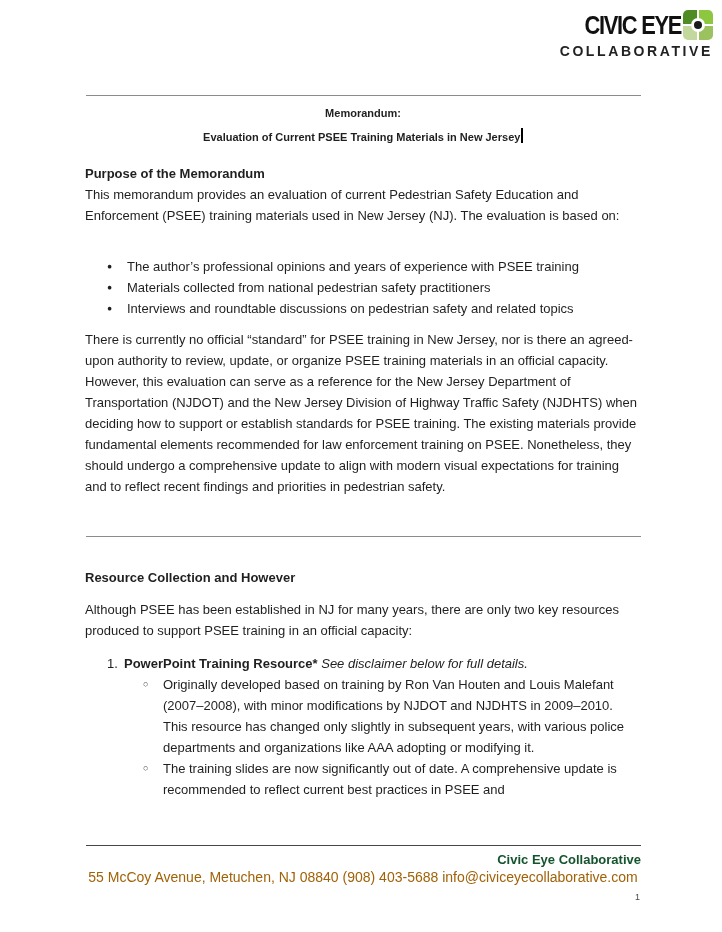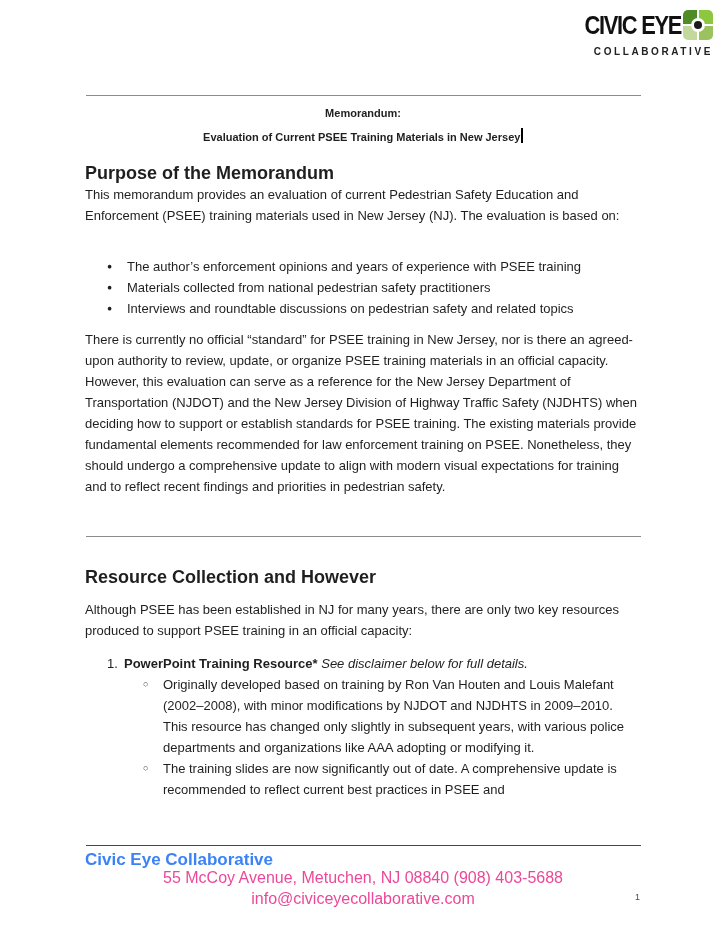--- a/index.html
+++ b/index.html
@@ -15,52 +15,52 @@
   .logo{position:absolute;top:10px;right:9px;display:flex;flex-direction:column;align-items:flex-end;}
   .logo-top{display:flex;align-items:center;}
   .logo-name{font-size:26px;font-weight:800;letter-spacing:-1.5px;color:#111;
     transform:scaleX(0.84);transform-origin:right center;line-height:30px;white-space:nowrap;}
   .logo-icon{position:relative;width:30px;height:30px;margin-left:2px;border-radius:5px;overflow:hidden;
     display:grid;grid-template-columns:1fr 1fr;grid-template-rows:1fr 1fr;gap:2px;background:#fff;}
   .logo-icon .q{width:100%;height:100%;}
   .logo-dot{position:absolute;left:50%;top:50%;width:14px;height:14px;margin:-7px 0 0 -7px;
     background:#fff;border-radius:50%;display:flex;align-items:center;justify-content:center;}
   .logo-dot::after{content:"";width:8px;height:8px;border-radius:50%;background:#1b1b1b;}
-  .logo-sub{font-size:10px;font-weight:600;letter-spacing:2.6px;color:#222;margin-top:1px;white-space:nowrap;}
+  .logo-sub{font-size:14px;font-weight:600;letter-spacing:2.6px;color:#222;margin-top:1px;white-space:nowrap;}
 
   
   .title-block{position:absolute;top:102px;left:85px;width:556px;text-align:center;
     font-size:11px;font-weight:bold;line-height:23.5px;}
   .caret{display:inline-block;width:1.5px;height:15px;background:#000;vertical-align:-2px;margin-left:1px;}
 
-  .h-sec{position:absolute;left:85px;font-weight:bold;font-size:18px;text-align:center;}
+  .h-sec{position:absolute;left:85px;font-weight:bold;font-size:13px;text-align:center;}
   .para{position:absolute;left:85px;width:552px;}
 
   
   .bullets{position:absolute;top:256px;left:107px;width:525px;}
   .b-row{display:flex;}
   .b-marker{width:20px;flex:0 0 20px;font-size:8.5px;line-height:21px;color:#1f1f1f;}
   .b-text{flex:1;}
 
   
   .numlist{position:absolute;top:653px;left:107px;width:530px;}
   .n-row{display:flex;}
   .n-marker{width:17px;flex:0 0 17px;}
   .n-title b{font-weight:bold;}
   .n-note{font-style:italic;}
   .sublist{margin-left:36px;}
   .s-row{display:flex;}
   .s-marker{width:20px;flex:0 0 20px;font-size:9px;line-height:21px;color:#444;}
   .s-text{flex:1;width:464px;}
 
   
-  .footer-org{position:absolute;top:849px;left:85px;width:556px;text-align:left;
-    color:#3b82f6;font-weight:bold;font-size:17px;}
+  .footer-org{position:absolute;top:849px;left:85px;width:556px;text-align:right;
+    color:#14532d;font-weight:bold;font-size:13px;}
   .footer-addr{position:absolute;top:867px;left:85px;width:556px;text-align:center;
-    color:#ec4899;font-size:16px;}
+    color:#a16207;font-size:14px;}
   .page-num{position:absolute;top:891px;left:635px;font-size:9px;color:#4a4a4a;line-height:12px;}
 </style>
 </head>
 <body>
 
 <div class="page">
 
   <div class="logo">
     <div class="logo-top">
       <span class="logo-name">CIVIC EYE</span>
@@ -81,21 +81,21 @@
     <div>Memorandum:</div>
     <div><span>Evaluation of Current PSEE Training Materials in New Jersey</span><span class="caret"></span></div>
   </div>
 
   <div class="h-sec" style="top:163px">Purpose of the Memorandum</div>
   <div class="para" style="top:184px">This memorandum provides an evaluation of current Pedestrian Safety Education and Enforcement (PSEE) training materials used in New Jersey (NJ). The evaluation is based on:</div>
 
   <div class="bullets">
     <div class="b-row">
       <span class="b-marker">●</span>
-      <span class="b-text">The author’s enforcement opinions and years of experience with PSEE training</span>
+      <span class="b-text">The author’s professional opinions and years of experience with PSEE training</span>
     </div>
     <div class="b-row">
       <span class="b-marker">●</span>
       <span class="b-text">Materials collected from national pedestrian safety practitioners</span>
     </div>
     <div class="b-row">
       <span class="b-marker">●</span>
       <span class="b-text">Interviews and roundtable discussions on pedestrian safety and related topics</span>
     </div>
   </div>
@@ -108,21 +108,21 @@
   <div class="para" style="top:599px">Although PSEE has been established in NJ for many years, there are only two key resources produced to support PSEE training in an official capacity:</div>
 
   <div class="numlist">
     <div class="n-row">
       <span class="n-marker">1.</span>
       <span class="n-title"><b>PowerPoint Training Resource*</b><span class="n-note"> See disclaimer below for full details.</span></span>
     </div>
     <div class="sublist">
       <div class="s-row">
         <span class="s-marker">○</span>
-        <span class="s-text">Originally developed based on training by Ron Van Houten and Louis Malefant (2002–2008), with minor modifications by NJDOT and NJDHTS in 2009–2010. This resource has changed only slightly in subsequent years, with various police departments and organizations like AAA adopting or modifying it.</span>
+        <span class="s-text">Originally developed based on training by Ron Van Houten and Louis Malefant (2007–2008), with minor modifications by NJDOT and NJDHTS in 2009–2010. This resource has changed only slightly in subsequent years, with various police departments and organizations like AAA adopting or modifying it.</span>
       </div>
       <div class="s-row">
         <span class="s-marker">○</span>
         <span class="s-text">The training slides are now significantly out of date. A comprehensive update is recommended to reflect current best practices in PSEE and</span>
       </div>
     </div>
   </div>
 
   <div class="rule rule-footer" style="top:845px"></div>
   <div class="footer-org">Civic Eye Collaborative</div>

